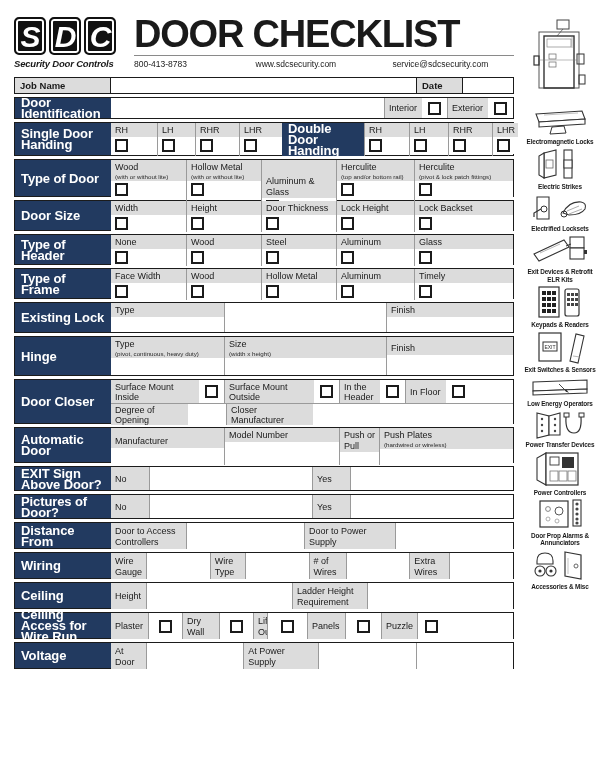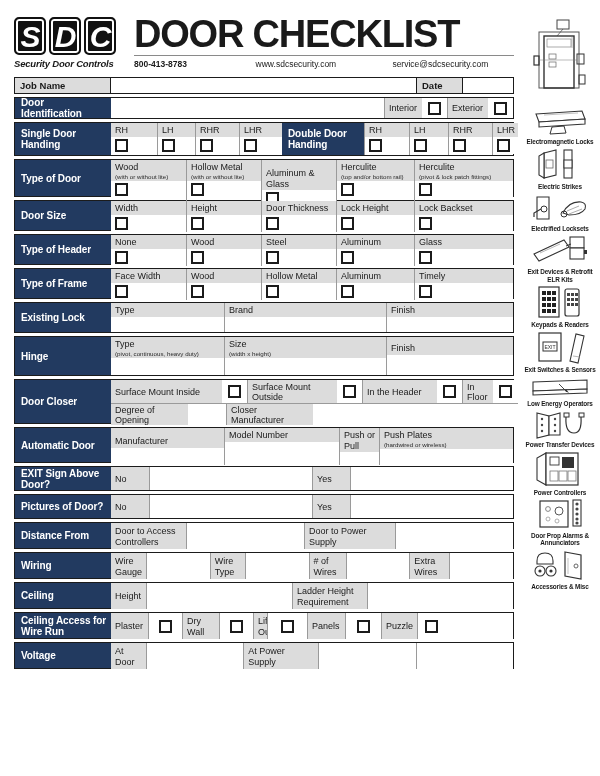--- a/index.html
+++ b/index.html
@@ -27,33 +27,33 @@
     font-family:"Liberation Sans", sans-serif;
   }
   .logo-sub { font-size:9.5px; font-weight:bold; font-style:italic; margin-top:3px; letter-spacing:-0.2px; }
   .title-wrap { flex:1; }
   .big-title {
     font-size:38px; font-weight:bold; letter-spacing:-1.2px; line-height:40px;
     font-family:"Liberation Sans", sans-serif;
   }
   .contact-rule { border-top:1px solid #8a8a8a; margin-top:1px; }
   .contact { display:flex; font-size:8.5px; padding-top:3px; }
-  .c1 { width:32%;font-weight:bold; } .c2 { width:36%; } .c3 { width:32%; text-align:left; }
+  .c1 { width:32%; } .c2 { width:36%; } .c3 { width:32%; text-align:left; }
 
   
   .jobrow { display:flex; height:17px; margin-top:6px; border:1.5px solid #1b1b1b; }
   .jobrow .lbl { background:#dcdcdc; width:96px; font-size:9.5px; font-weight:bold; padding:2px 0 0 5px; border-right:1.5px solid #1b1b1b; }
   .jobrow .fill { flex:1; border-right:1.5px solid #1b1b1b; }
   .jobrow .lbl2 { background:#dcdcdc; width:46px; font-size:9.5px; font-weight:bold; padding:2px 0 0 5px; border-right:1.5px solid #1b1b1b;}
   .jobrow .fill2 { width:50px; }
 
   
   .trow { display:flex; border:1.5px solid #1b1b1b; margin-top:3px; background:#fff; }
   .navy {
-    background:#223a60; color:#fff; font-size:10px; font-weight:bold;
+    background:#223a60; color:#fff; font-size:13px; font-weight:bold;
     width:96px; flex:0 0 96px; display:flex; align-items:center;
     padding:0 4px 0 6px; line-height:11px; letter-spacing:-0.1px;
   }
   .body { flex:1; display:flex; flex-direction:column; }
   .cells { display:flex; flex:1; }
   .cell { border-left:1px solid #9a9a9a; display:flex; flex-direction:column; }
   .cell:first-child { border-left:none; }
   .hd { background:#dcdcdc; font-size:9px; padding:2px 3px 1px 4px; line-height:10.5px; }
   .hd .sm { display:block; font-size:6.2px; line-height:7px; color:#2b2b2b; }
   .inp { flex:1; background:#fff; min-height:13px; display:flex; align-items:center; padding-left:4px; }
@@ -202,21 +202,21 @@
           <div class="cell" style="width:75px">
             <div class="hd">
               <span>Hollow Metal</span>
               <span class="sm">(with or without lite)</span>
             </div>
             <div class="chkrow">
                 <span class="box"></span>
               </div>
           </div>
           <div class="cell" style="width:75px">
-            <div class="hd" style="padding-top:8px">Aluminum &amp; Glass</div>
+            <div class="hd" style="padding-top:16px">Aluminum &amp; Glass</div>
             <div class="chkrow">
                 <span class="box"></span>
               </div>
           </div>
           <div class="cell" style="width:78px">
             <div class="hd">
               <span>Herculite</span>
               <span class="sm">(top and/or bottom rail)</span>
             </div>
             <div class="chkrow">
@@ -352,21 +352,20 @@
 
     <div class="trow" style="height:31px">
       <div class="navy">Existing Lock</div>
       <div class="body">
           <div class="cells">
         <div class="cell" style="width:113px">
           <div class="hd">Type</div>
           <div class="inp"></div>
         </div>
         <div class="cell" style="width:162px">
-          <div class="hd">Brand</div>
           <div class="inp"></div>
         </div>
         <div class="cell" style="flex:1">
           <div class="hd">Finish</div>
           <div class="inp"></div>
         </div>
       </div>
         </div>
     </div>
 
@@ -393,33 +392,33 @@
           <div class="inp"></div>
         </div>
       </div>
         </div>
     </div>
 
     <div class="trow" style="height:45px">
       <div class="navy">Door Closer</div>
       <div class="body">
         <div class="cells" style="height:23px">
-          <div class="pair" style="width:136px">
+          <div class="pair" style="width:113px">
             <div class="pl" style="flex:1">Surface Mount Inside</div>
             <div class="pb">
                 <span class="box"></span>
               </div>
           </div>
           <div class="pair" style="width:115px">
             <div class="pl" style="flex:1">Surface Mount Outside</div>
             <div class="pb">
                 <span class="box"></span>
               </div>
           </div>
-          <div class="pair" style="width:100px">
+          <div class="pair" style="width:66px">
             <div class="pl" style="flex:1">In the Header</div>
             <div class="pb">
                 <span class="box"></span>
               </div>
           </div>
           <div class="pair" style="flex:1">
             <div class="pl">In Floor</div>
             <div class="pb">
                 <span class="box"></span>
               </div>

